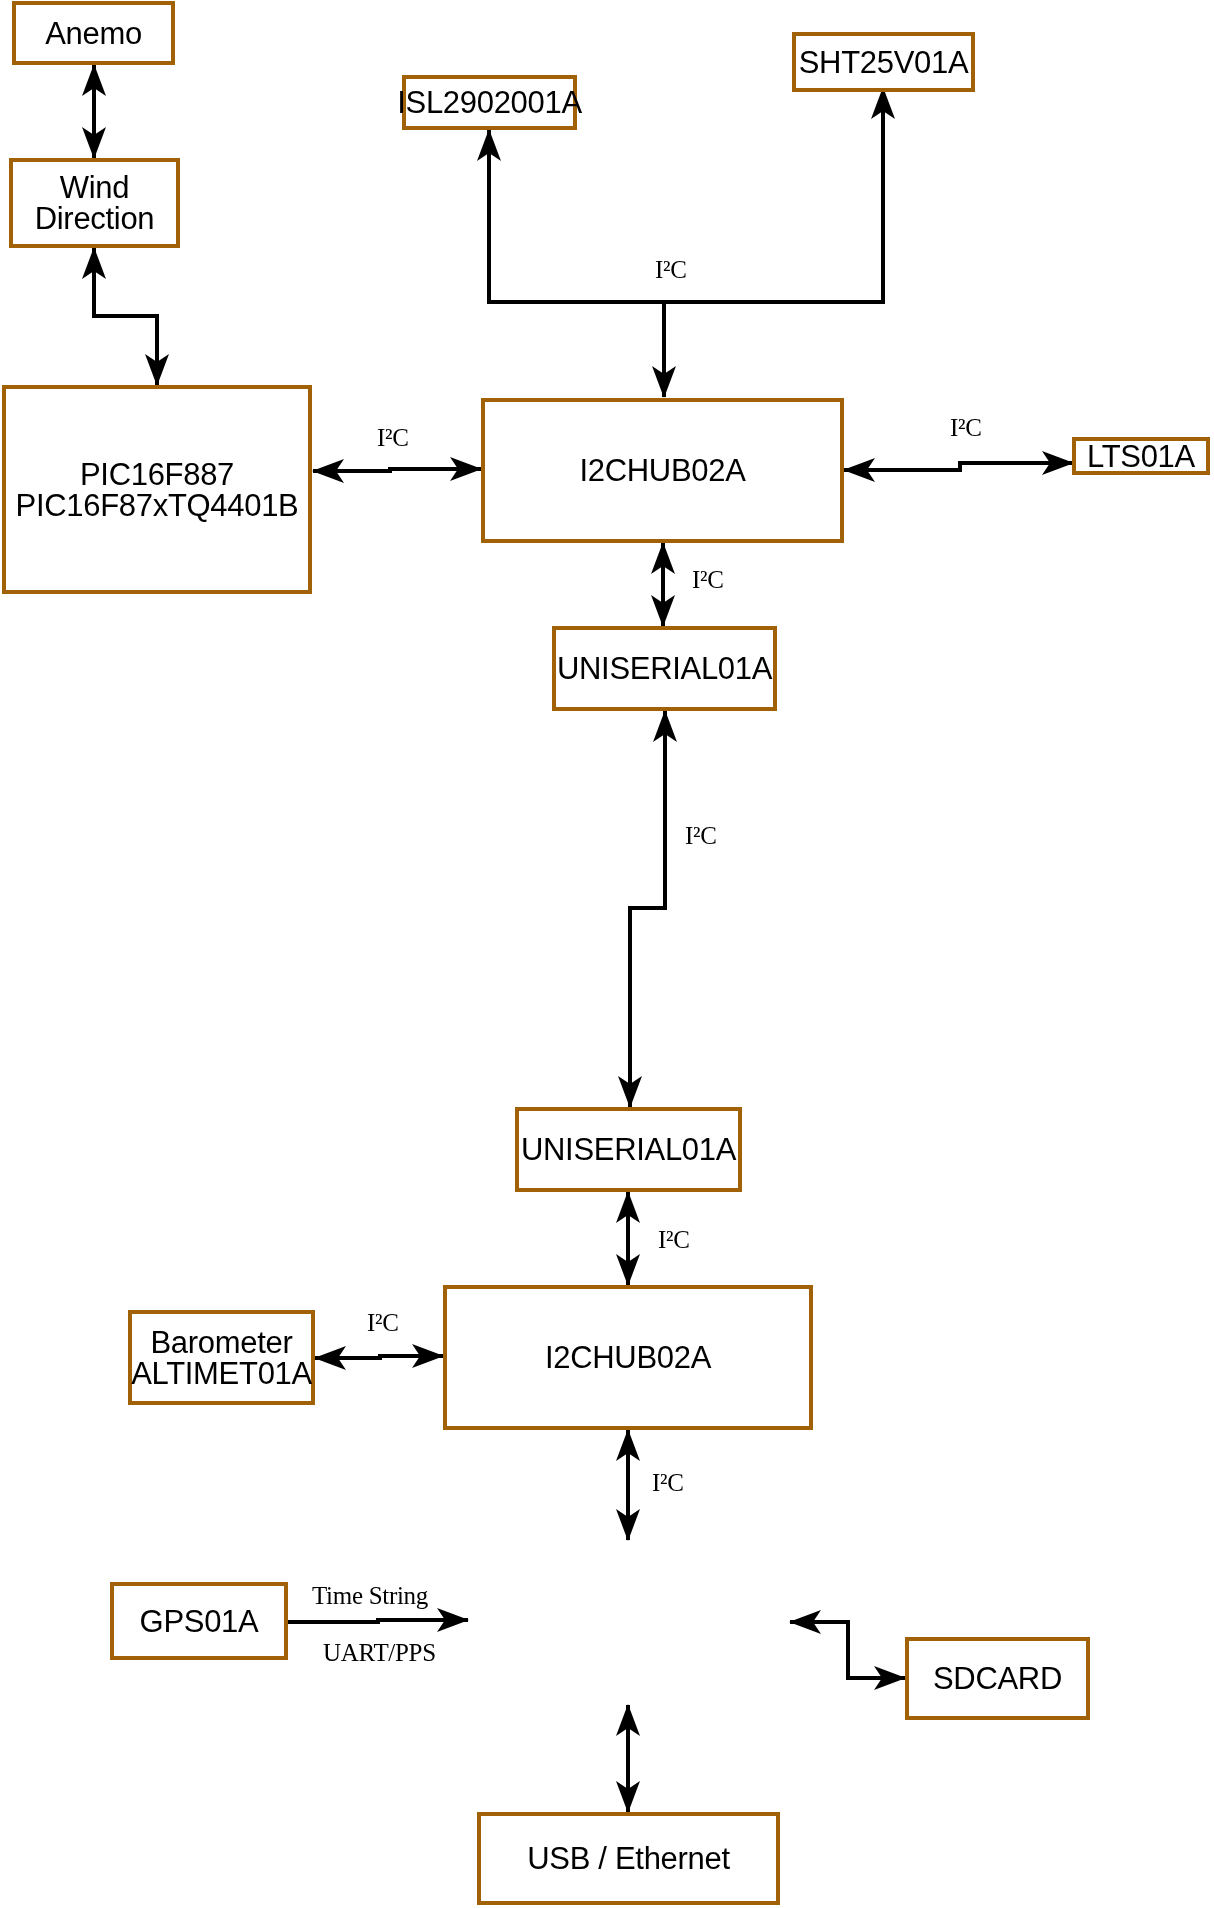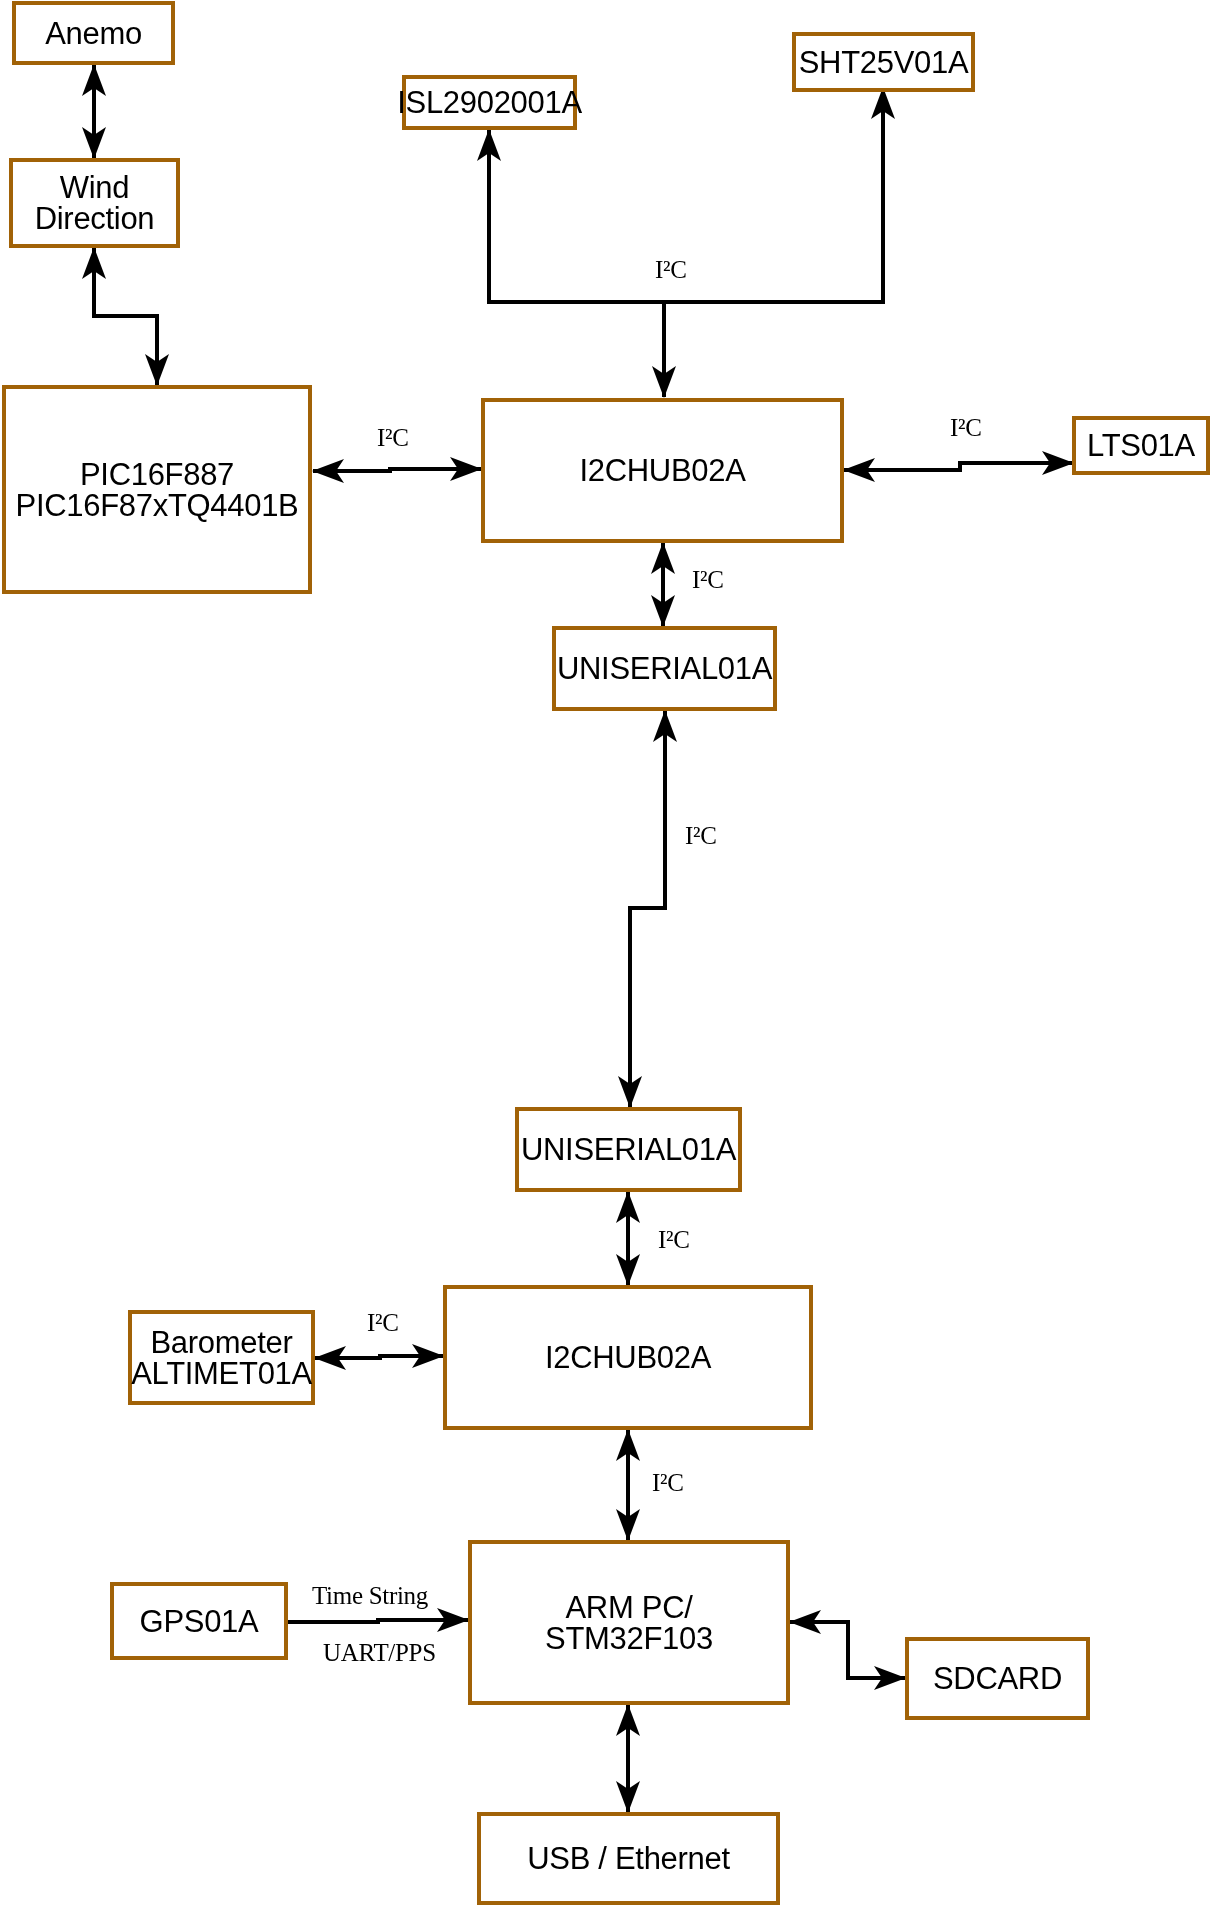--- a/index.html
+++ b/index.html
@@ -98,45 +98,41 @@
 
   <div class="box" style="left:2px; top:385px; width:310px; height:209px">
     <span>PIC16F887</span>
     <span>PIC16F87xTQ4401B</span>
   </div>
 
   <div class="box" style="left:481px; top:398px; width:363px; height:145px">
     <span>I2CHUB02A</span>
   </div>
 
-  <div class="box" style="left:1072px; top:416px; width:138px; height:59px">
+  <div class="box" style="left:1072px; top:437px; width:138px; height:38px">
     <span>LTS01A</span>
   </div>
 
   <div class="box" style="left:552px; top:626px; width:225px; height:85px">
     <span>UNISERIAL01A</span>
   </div>
 
   <div class="box" style="left:515px; top:1107px; width:227px; height:85px">
     <span>UNISERIAL01A</span>
   </div>
 
   <div class="box" style="left:443px; top:1285px; width:370px; height:145px">
     <span>I2CHUB02A</span>
   </div>
 
   <div class="box" style="left:128px; top:1310px; width:187px; height:95px">
     <span>Barometer</span>
     <span>ALTIMET01A</span>
   </div>
 
-  <div class="box" style="left:468px; top:1540px; width:322px; height:165px">
-    <span>ARM PC/</span>
-    <span>STM32F103</span>
-  </div>
 
   <div class="box" style="left:110px; top:1582px; width:178px; height:78px">
     <span>GPS01A</span>
   </div>
 
   <div class="box" style="left:905px; top:1637px; width:185px; height:83px">
     <span>SDCARD</span>
   </div>
 
   <div class="box" style="left:477px; top:1812px; width:303px; height:93px">

